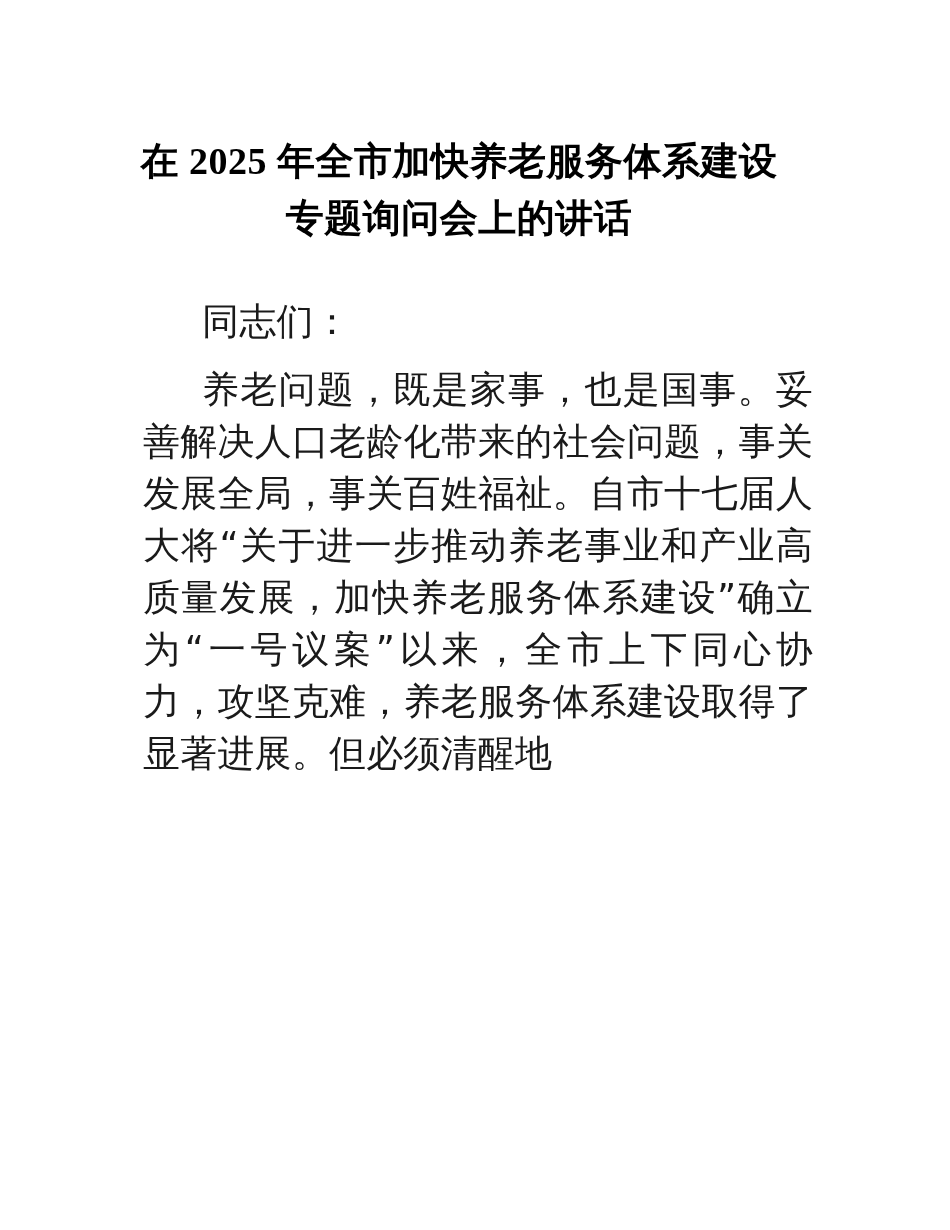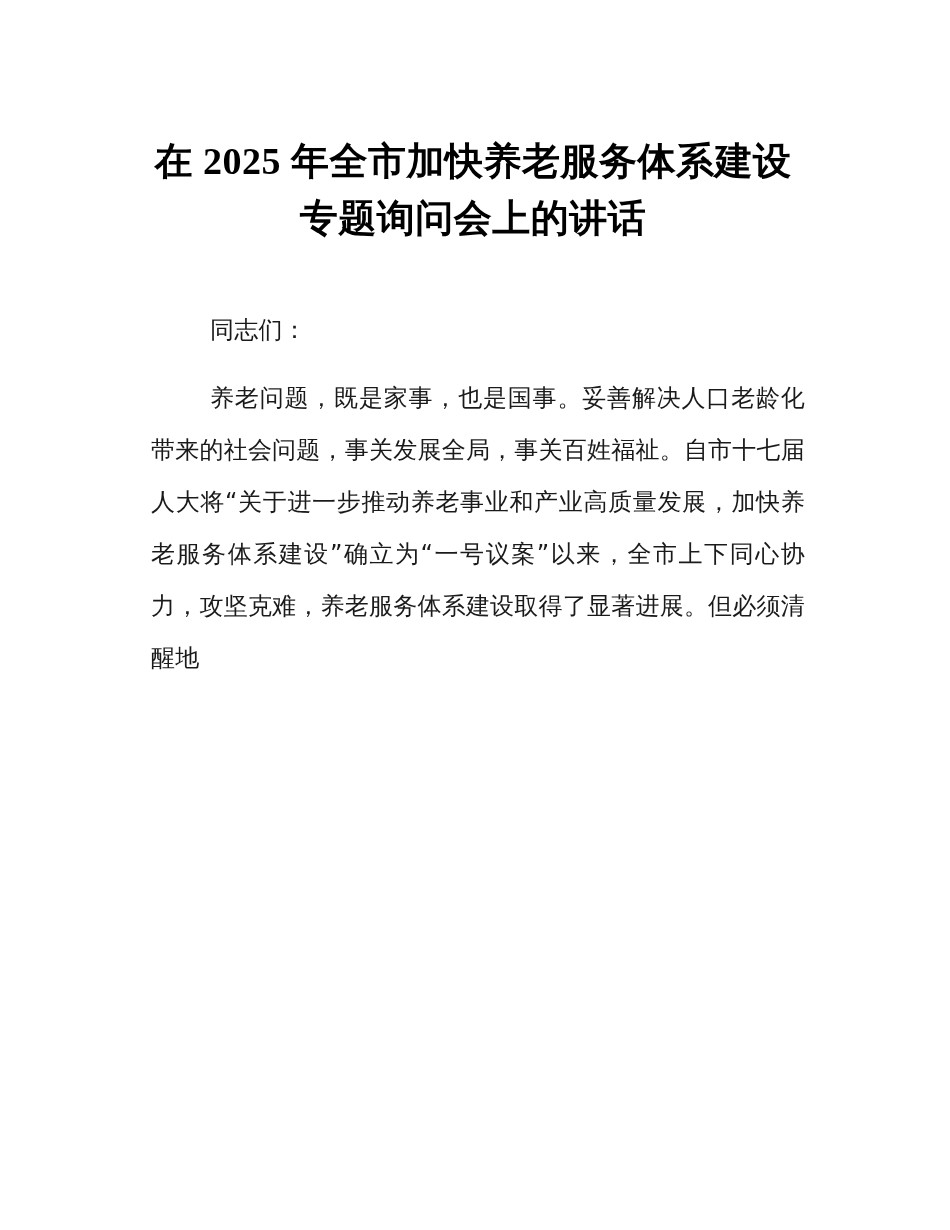--- a/index.html
+++ b/index.html
@@ -14,47 +14,47 @@
   .page {
     position: relative;
     width: 950px;
     height: 1230px;
     background: #ffffff;
     overflow: hidden;
     box-sizing: border-box;
   }
   .doc-title {
     position: absolute;
-    left: 136px;
+    left: 122px;
     top: 108px;
     width: 674px;
     text-align: center;
     font-family: "Liberation Serif", "DejaVu Serif", serif;
     font-weight: 700;
     font-size: 38px;
     line-height: 57px;
     letter-spacing: 0.5px;
     color: #000000;
     -webkit-font-smoothing: antialiased;
   }
   .body-block {
     position: absolute;
     left: 143px;
     top: 296px;
     width: 670px;
   }
   .para {
     font-family: "DejaVu Sans", "Liberation Sans", sans-serif;
-    font-size: 24px;
+    font-size: 37px;
     line-height: 52px;
     color: #1a1a1a;
     text-align: justify;
     text-justify: inter-character;
     text-indent: 59px;
-    margin: 8px;
+    margin: 0;
     font-weight: 400;
     letter-spacing: 0.2px;
   }
   .para.salutation {
     margin-bottom: 16px;
   }
   .para.spaced {
     margin-top: 0;
   }
 </style>

